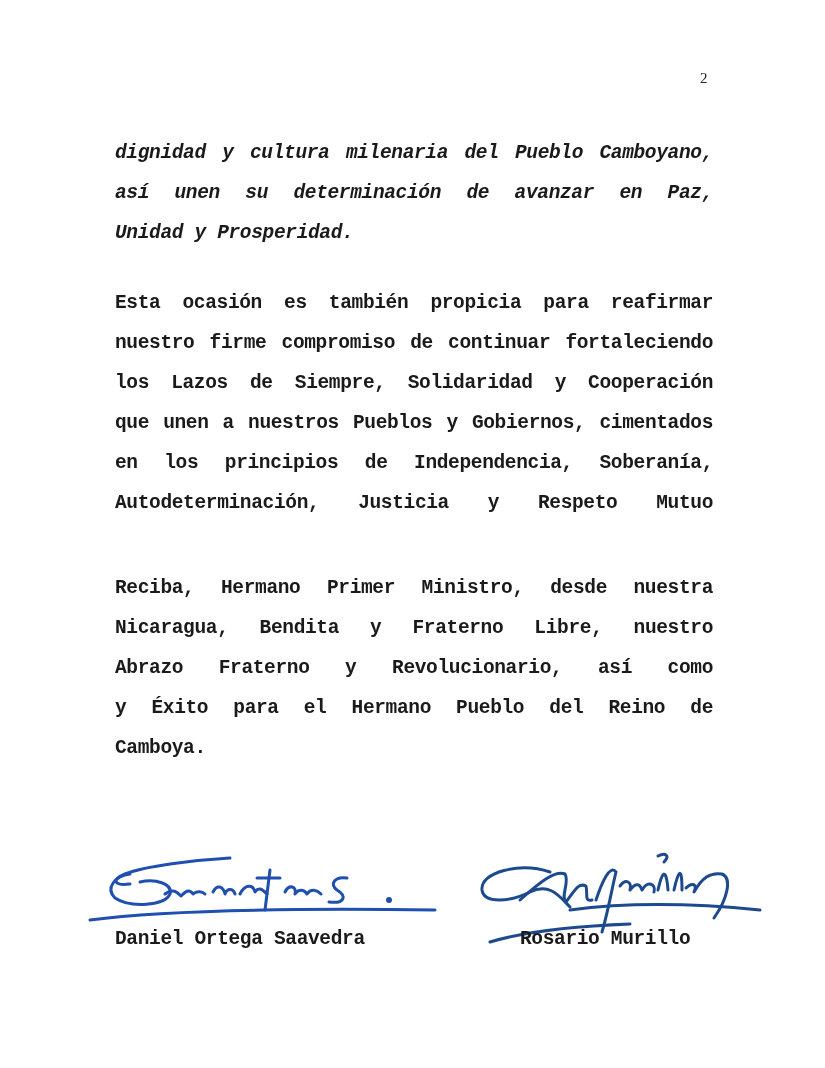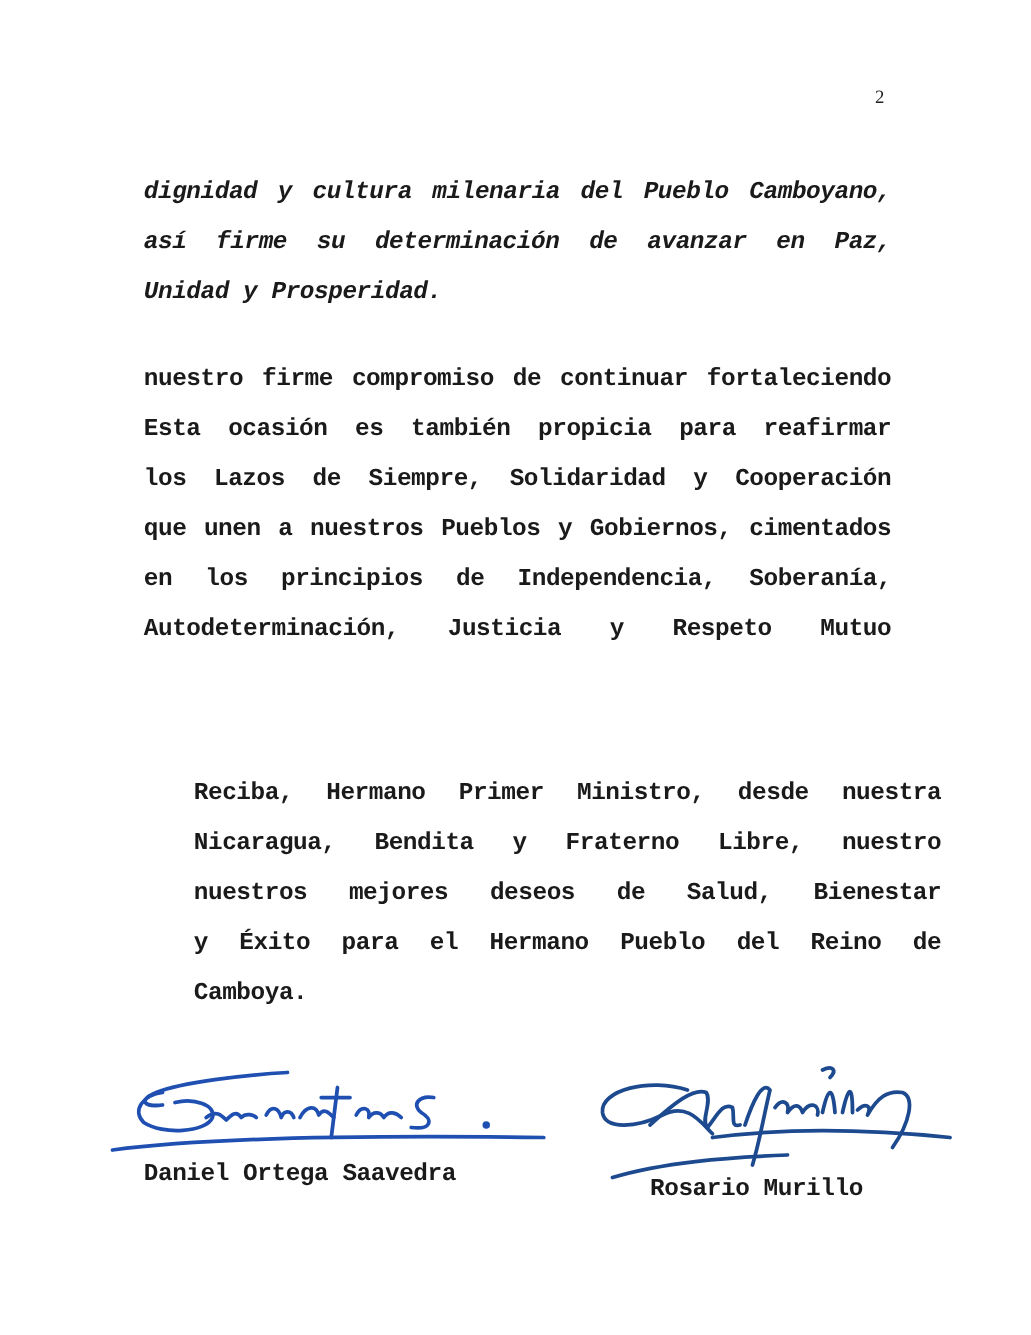--- a/index.html
+++ b/index.html
@@ -12,54 +12,54 @@
       position: absolute; left: 115px; width: 598px;
       font-family: "Liberation Mono", monospace; font-weight: bold;
       font-size: 19.5px; line-height: 40px; color: #1a1a1a;
       text-align: justify; text-align-last: left;
       letter-spacing: -0.35px;
     }
     .line { display: block; text-align: justify; text-align-last: justify; white-space: nowrap; }
     .line.last { text-align-last: left; }
     .p1 { top: 133px; font-style: italic; }
     .p2 { top: 283px; }
-    .p3 { top: 614px; margin-left: 40px; }
+    .p3 { top: 568px; }
     .sig-name {
       position: absolute; font-family: "Liberation Mono", monospace; font-weight: bold;
       font-size: 19.5px; color: #1a1a1a; letter-spacing: -0.35px;
     }
     .sig-name.left { left: 115px; top: 928px; }
-    .sig-name.right { left: 520px; top: 928px; margin-top: 12px; }
+    .sig-name.right { left: 520px; top: 928px; }
     svg.sig { position: absolute; overflow: visible; }
   </style>
 </head>
 <body>
 
 <div>
   <div class="page-number">2</div>
 
   <div class="body-text p1">
     <span class="line">dignidad y cultura milenaria del Pueblo Camboyano,</span>
-    <span class="line">así firme su determinación de avanzar en Paz,</span>
+    <span class="line">así unen su determinación de avanzar en Paz,</span>
     <span class="line last">Unidad y Prosperidad.</span>
   </div>
 
   <div class="body-text p2">
+    <span class="line">Esta ocasión es también propicia para reafirmar</span>
     <span class="line">nuestro firme compromiso de continuar fortaleciendo</span>
-    <span class="line">Esta ocasión es también propicia para reafirmar</span>
     <span class="line">los Lazos de Siempre, Solidaridad y Cooperación</span>
     <span class="line">que unen a nuestros Pueblos y Gobiernos, cimentados</span>
     <span class="line">en los principios de Independencia, Soberanía,</span>
     <span class="line">Autodeterminación, Justicia y Respeto Mutuo</span>
   </div>
 
   <div class="body-text p3">
     <span class="line">Reciba, Hermano Primer Ministro, desde nuestra</span>
     <span class="line">Nicaragua, Bendita y Fraterno Libre, nuestro</span>
-    <span class="line">nuestros mejores deseos de Salud, Bienestar</span>
+    <span class="line">Abrazo Fraterno y Revolucionario, así como</span>
     <span class="line">y Éxito para el Hermano Pueblo del Reino de</span>
     <span class="line last">Camboya.</span>
   </div>
 
   <svg class="sig" style="left:85px; top:848px;" width="370" height="80" viewBox="0 0 370 80">
     <g fill="none" stroke="#1f4fb0" stroke-width="3" stroke-linecap="round" stroke-linejoin="round">
       <path d="M145,10 C110,12 60,18 40,26 C25,32 30,38 45,36"></path>
       <path d="M45,26 C30,28 20,40 30,50 C45,60 80,58 85,46 C88,36 70,30 55,34"></path>
       <path d="M80,46 C88,40 92,44 96,48 C100,44 104,40 108,46 C112,42 118,44 120,46"></path>
       <path d="M128,44 C132,36 138,38 140,46 C142,40 148,40 150,46"></path>

